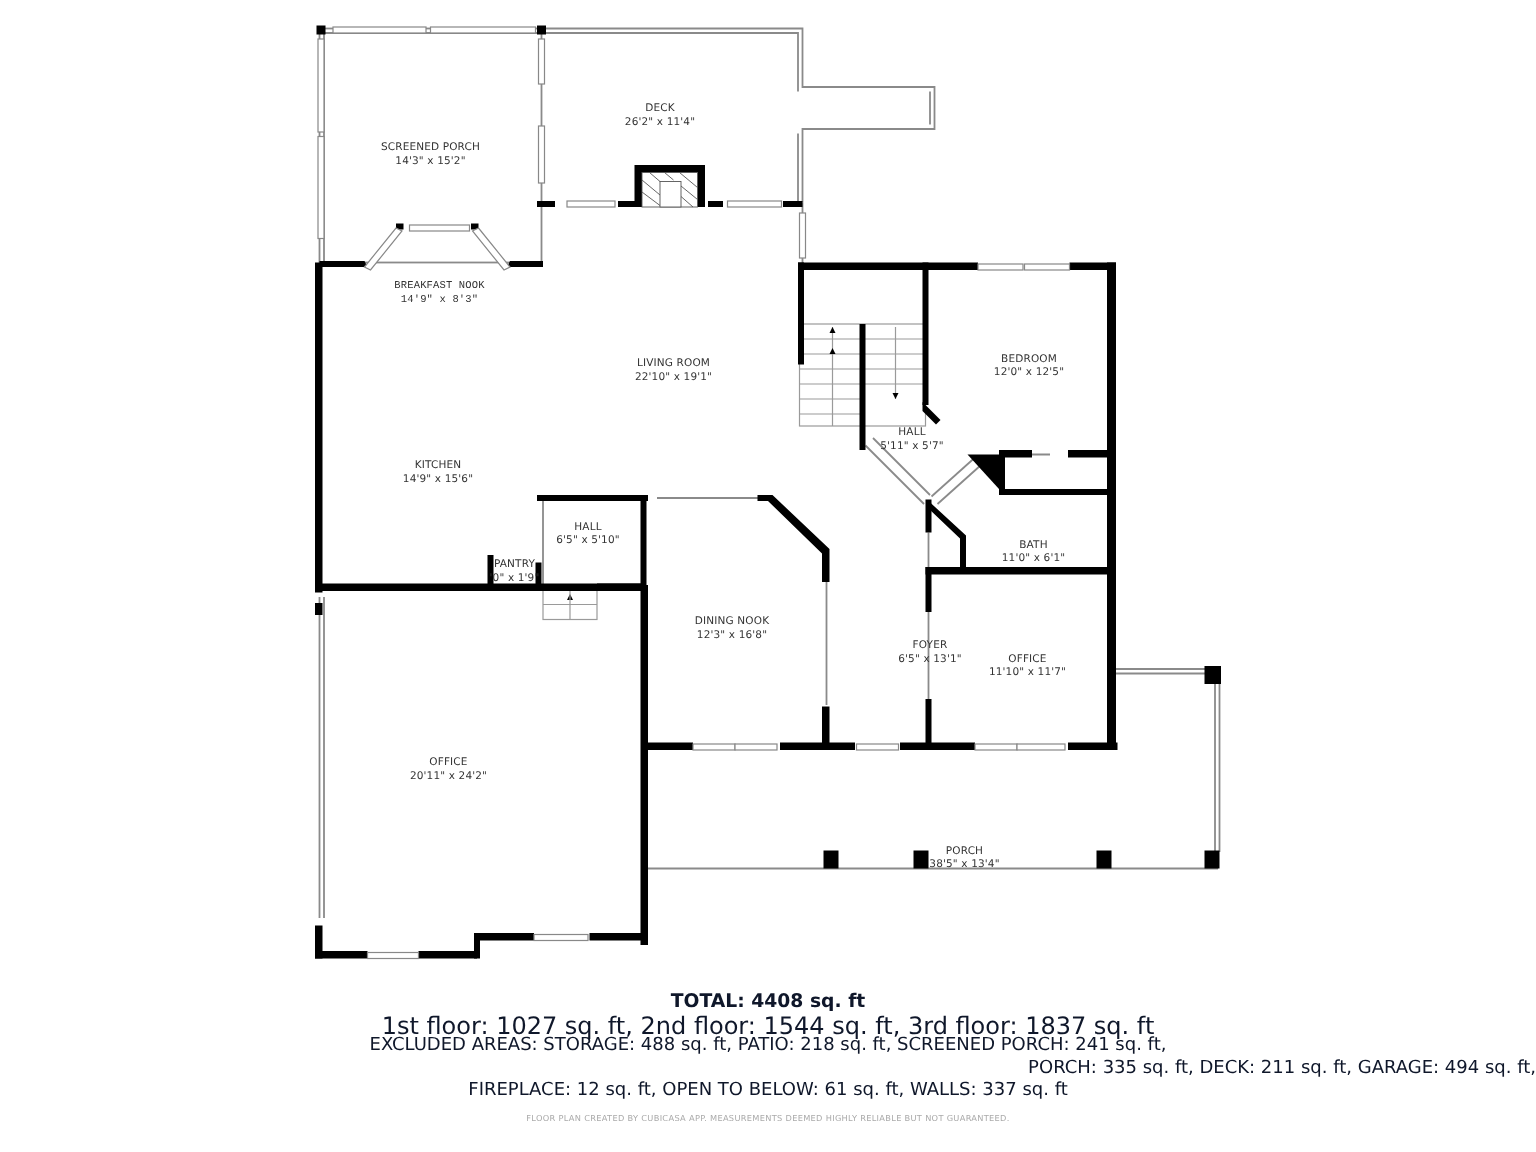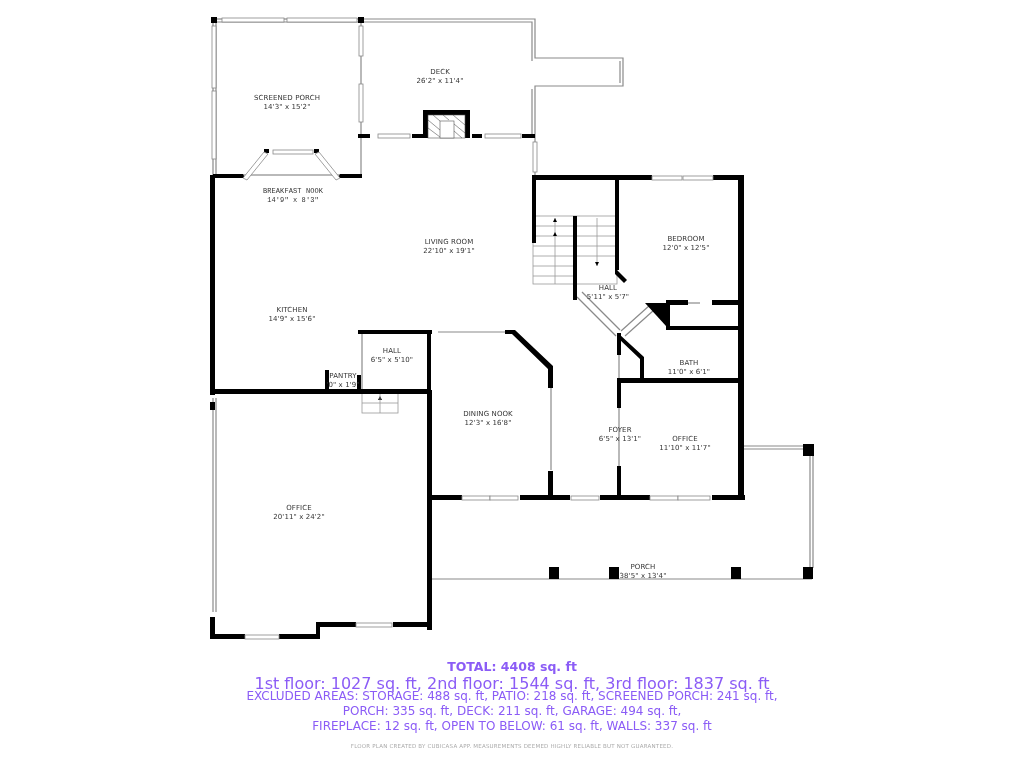--- a/index.html
+++ b/index.html
@@ -1,24 +1,24 @@
 <!DOCTYPE html>
 <html><head>
 <meta charset="utf-8">
 <style>
   html, body { margin: 0; padding: 0; background: #ffffff; }
   body { width: 1024px; height: 768px; position: relative; overflow: hidden; font-family: "DejaVu Sans", sans-serif; color: #222; }
   #plan { position: absolute; left: 0; top: 0; width: 1024px; height: 768px; }
   .room-label { position: absolute; transform: translate(-50%, 0); text-align: center; font-size: 7px; line-height: 9px; color: #333; white-space: nowrap; letter-spacing: 0.1px; }
   .room-label .dim { display: block; }
-  .summary { position: absolute; left: 0; width: 1024px; text-align: center; color: #8b5cf6; }
+  .summary { position: absolute; left: 0; width: 1024px; text-align: center; color: #0f172a; }
   #total { top: 659px; font-weight: bold; font-size: 12.5px; }
   #line1 { top: 674px; font-size: 16px; }
   #line2 { top: 689px; font-size: 12px; }
-  #line3 { top: 704px; font-size: 12px; }
+  #line3 { top: 704px; font-size: 12px; text-align: right; }
   #line4 { top: 719px; font-size: 12px; }
   #disclaimer { top: 743px; font-size: 5.5px; color: #aaa; letter-spacing: 0.2px; }
 </style>
 </head>
 <body>
 
 <svg id="plan" viewBox="0 0 1024 768" xmlns="http://www.w3.org/2000/svg">
   <g fill="none" stroke="#8a8a8a" stroke-width="1.2">
 
     <rect x="213" y="19" width="148" height="156"></rect>

